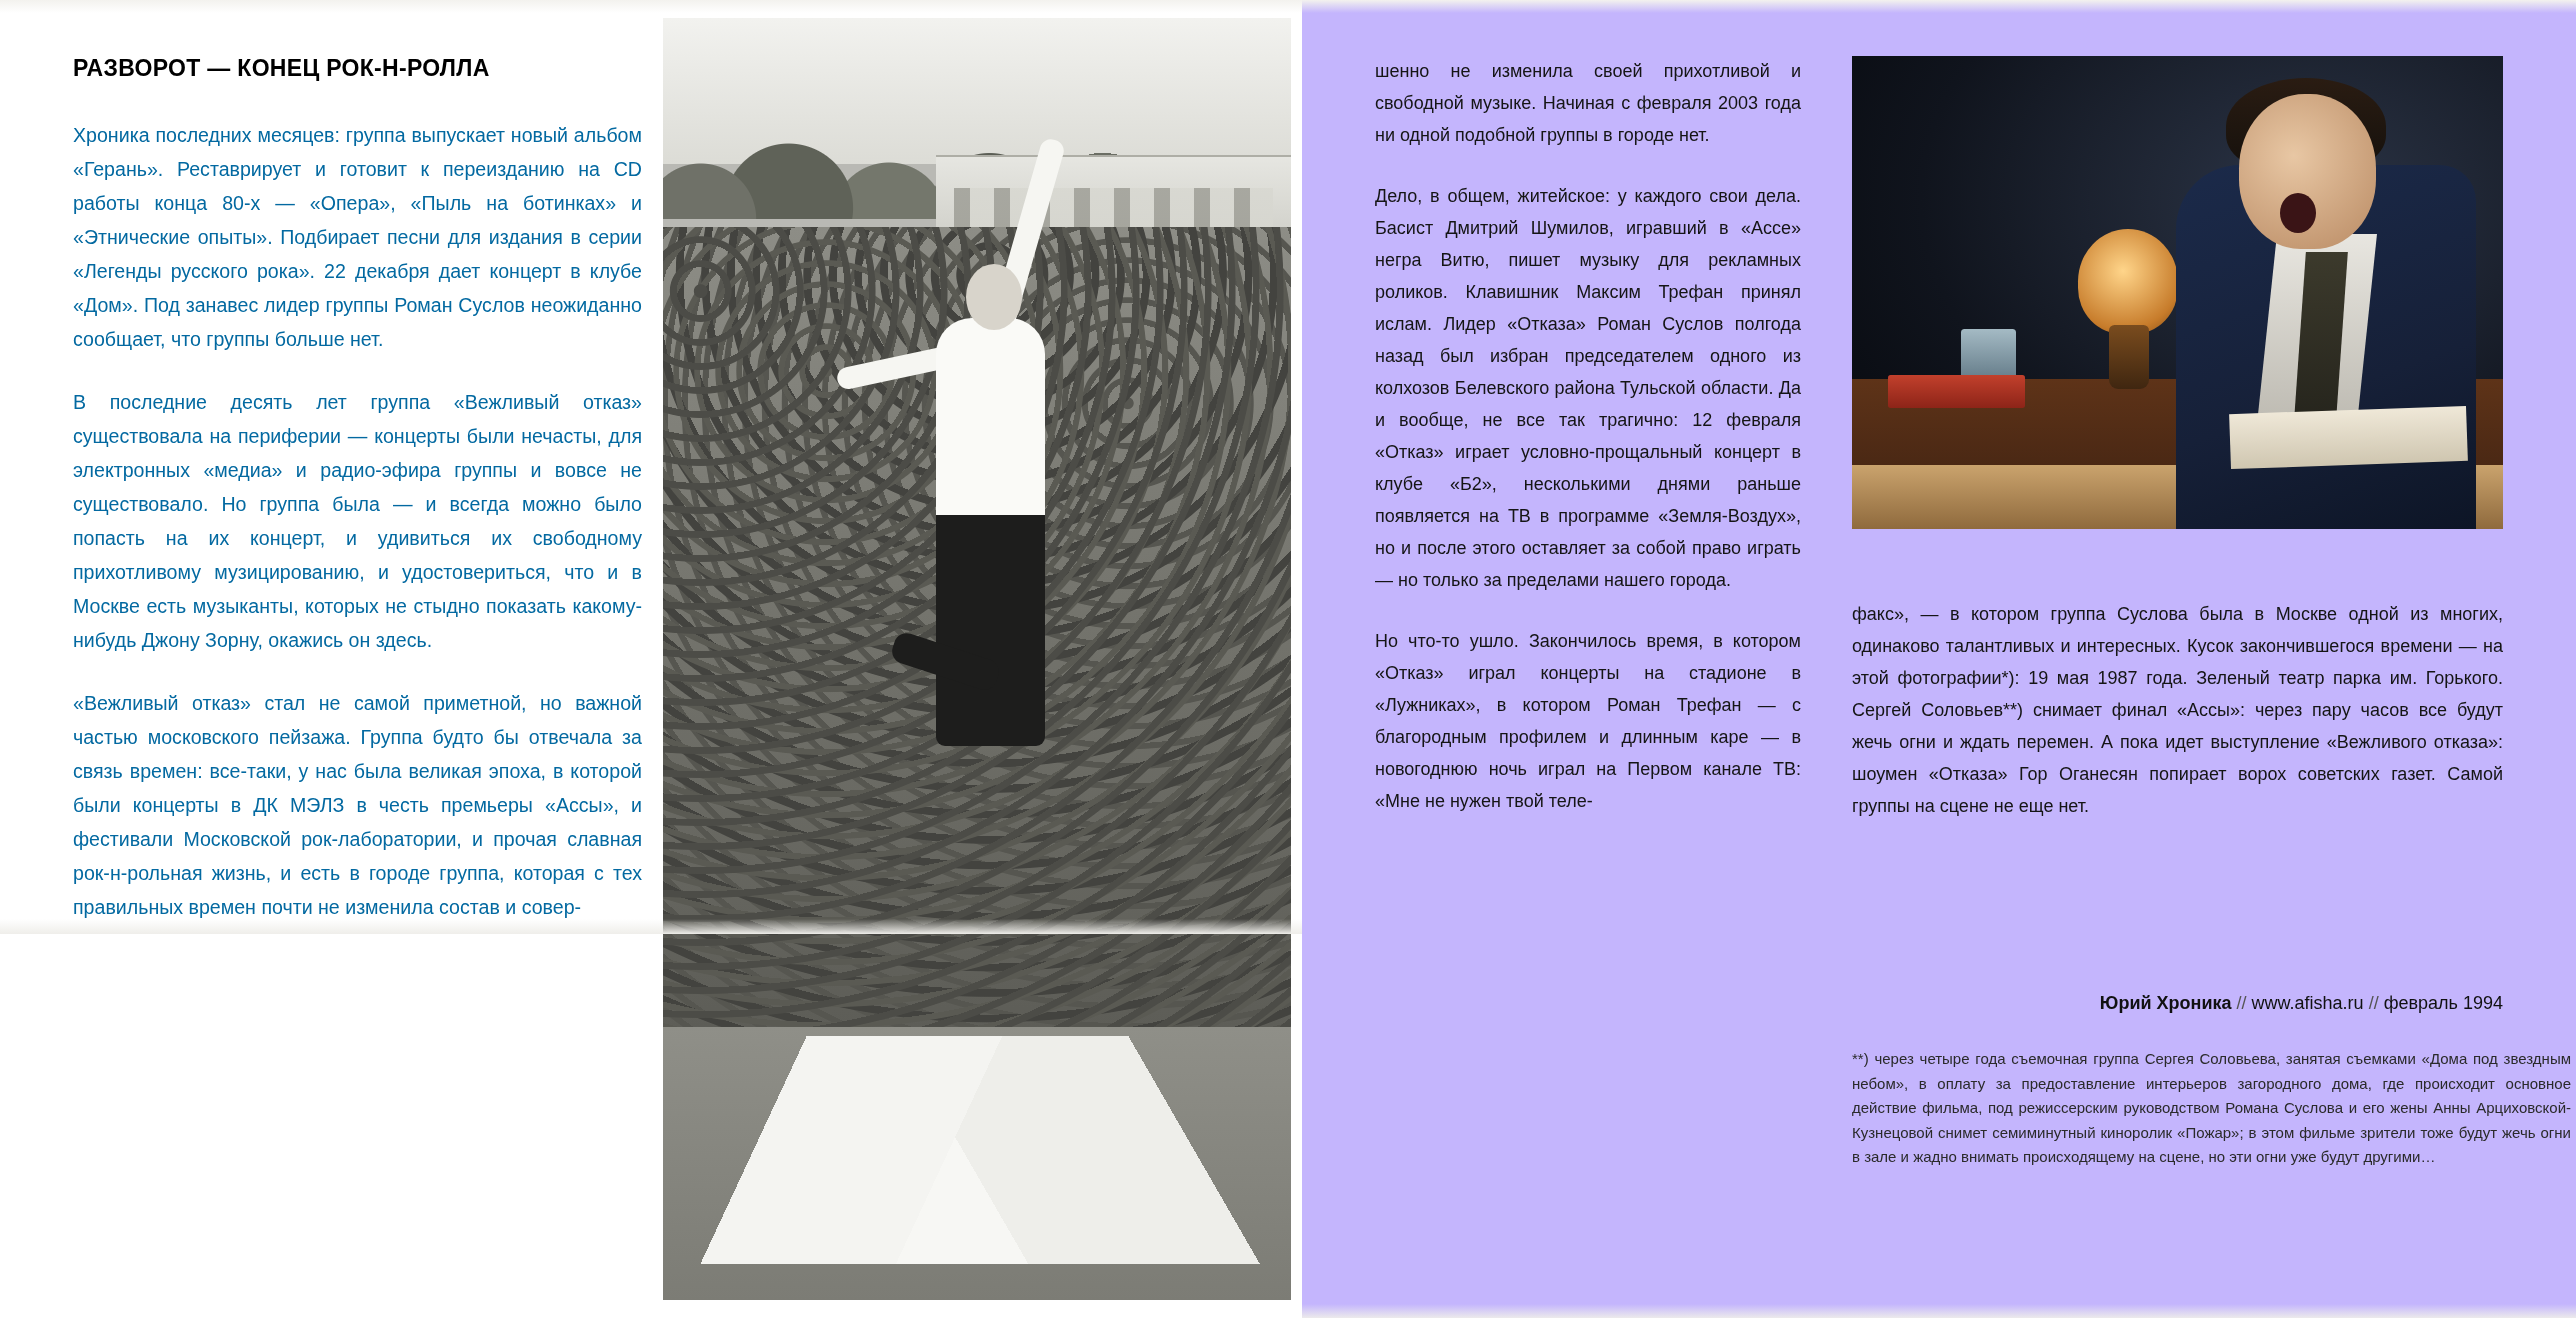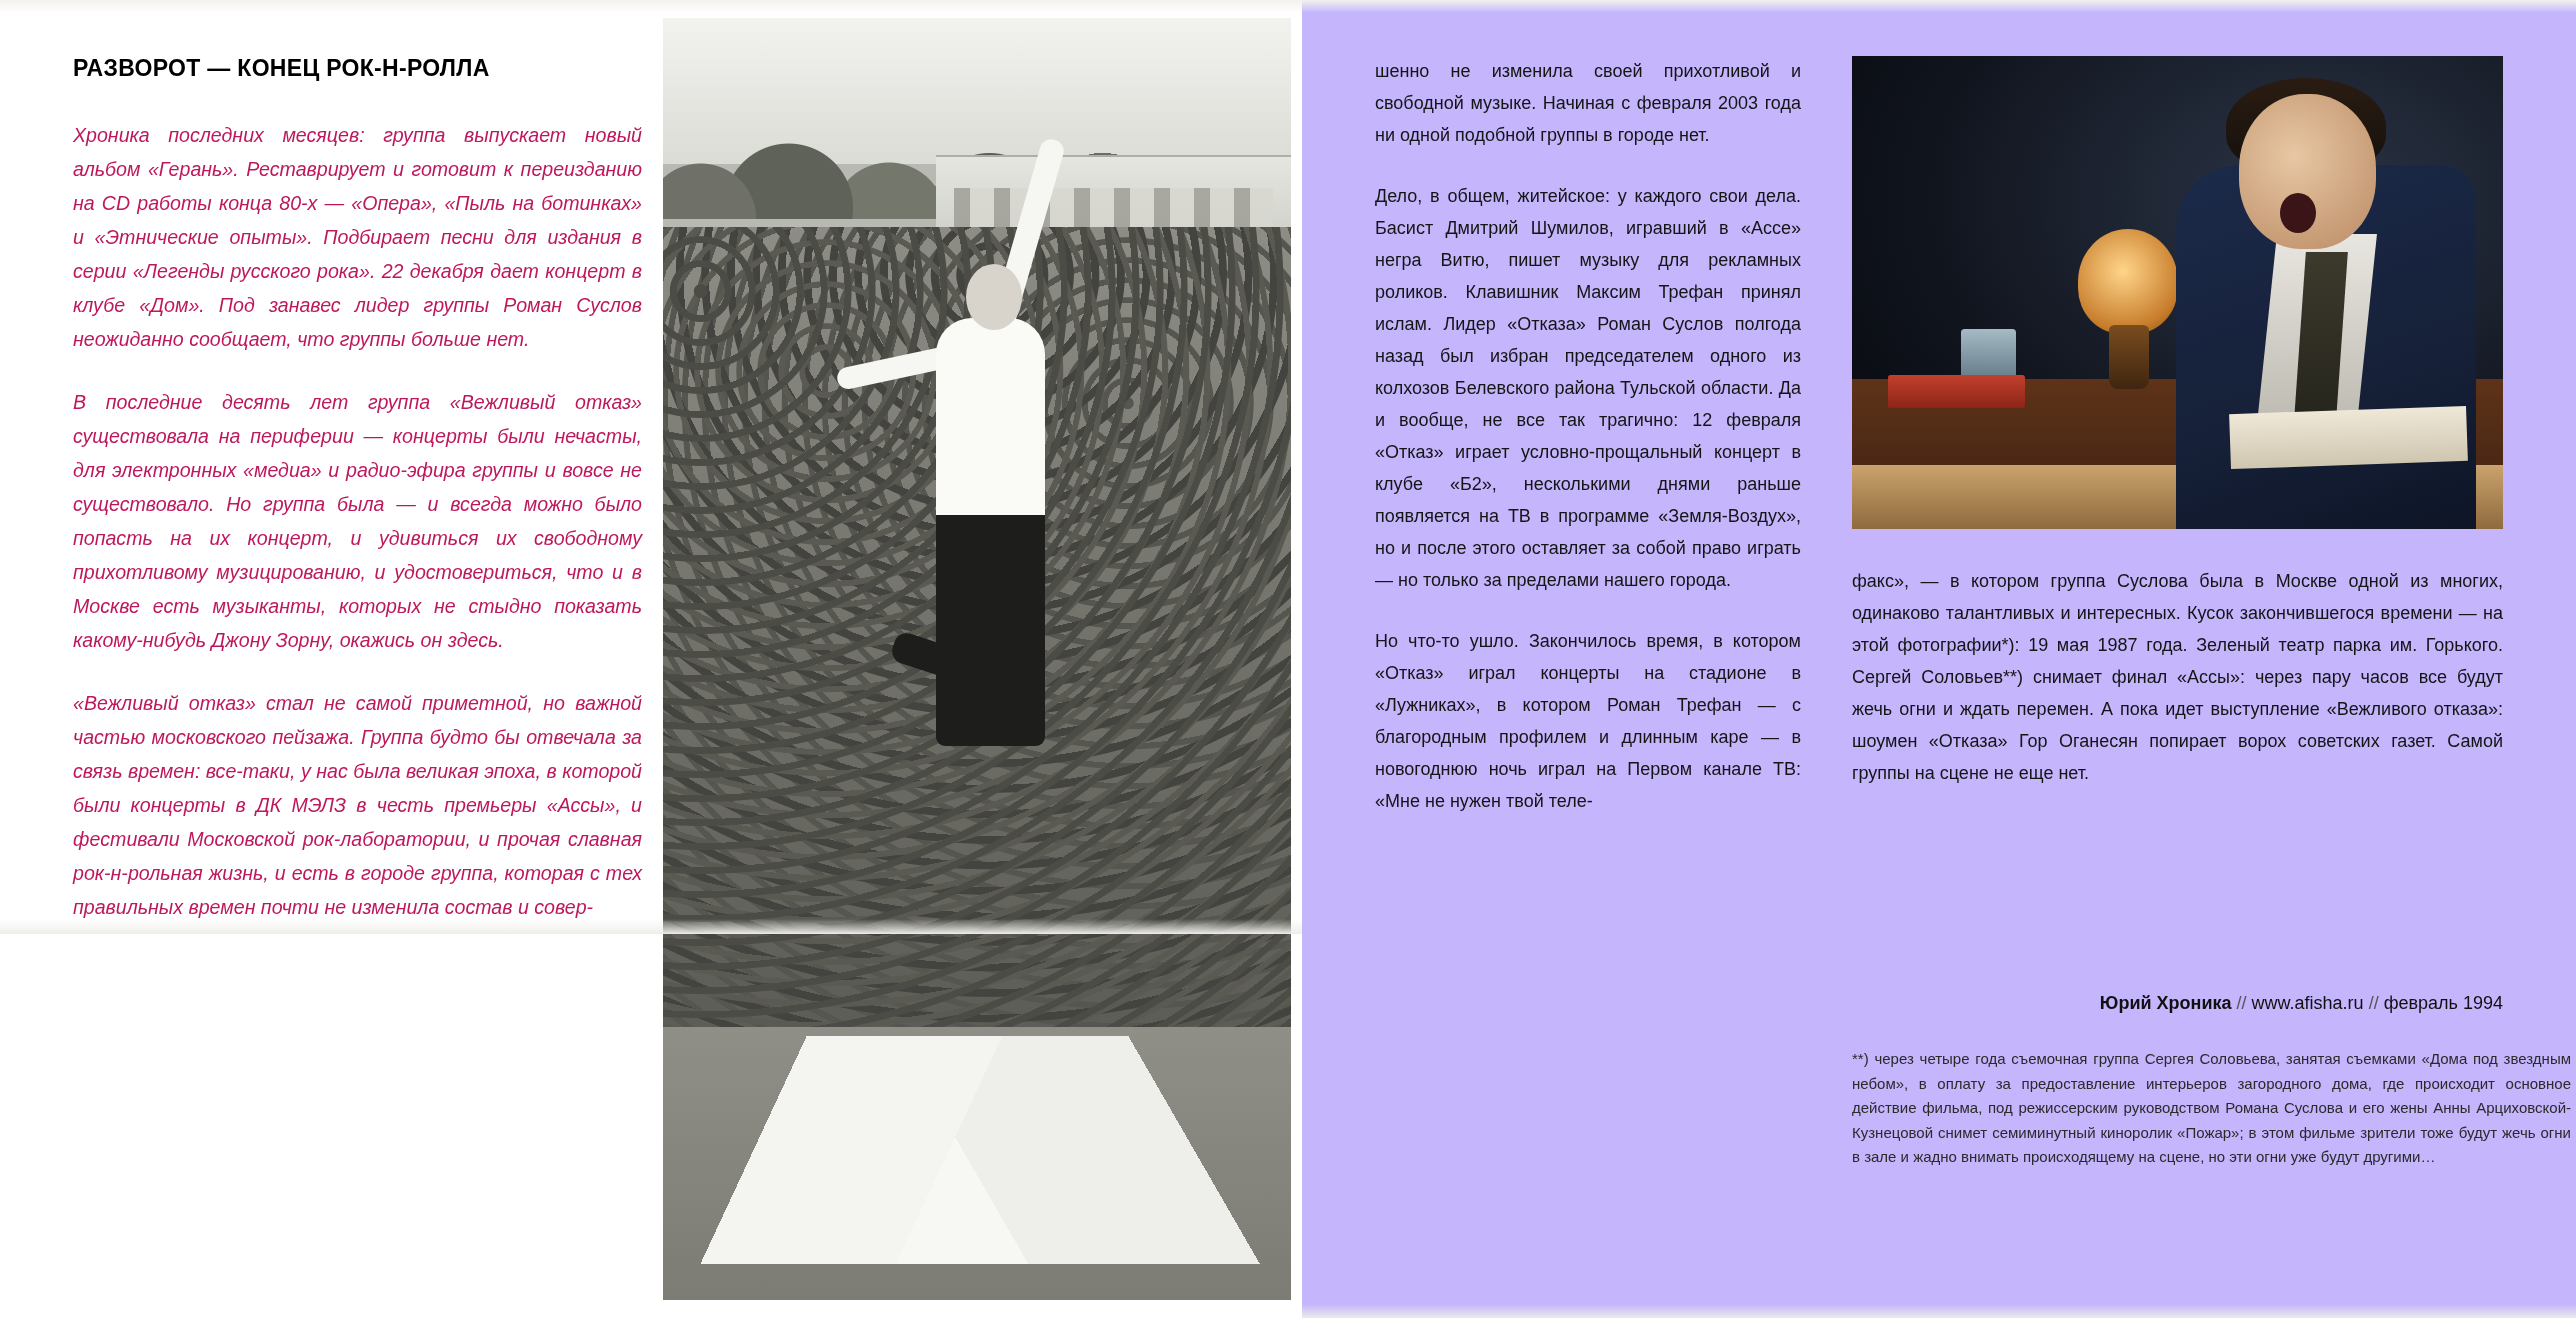--- a/index.html
+++ b/index.html
@@ -63,23 +63,22 @@
     letter-spacing: 0.3px;
     color: #000000;
     margin: 0 0 35px 0;
     line-height: 1.2;
   }
   .body-par {
     font-size: 19.6px;
     line-height: 34px;
     text-align: justify;
     margin: 0 0 29px 0;
-    color: #be185d;
+    color: #0369a1;
     hyphens: manual;
-    font-style: italic;
   }
   .body-par:last-child { margin-bottom: 16px; }
 
   
   .photo-left {
     position: absolute;
     left: 663px;
     top: 18px;
     width: 628px;
     height: 1282px;
@@ -156,21 +155,21 @@
   
   .right-col-1 {
     position: absolute;
     left: 73px;
     top: 55px;
     width: 426px;
   }
   .right-col-2 {
     position: absolute;
     left: 550px;
-    top: 565px;
+    top: 598px;
     width: 651px;
   }
   .right-par {
     font-size: 18px;
     line-height: 32px;
     text-align: justify;
     margin: 0 0 29px 0;
     color: #151515;
   }
   .right-par:last-child { margin-bottom: 0; }

